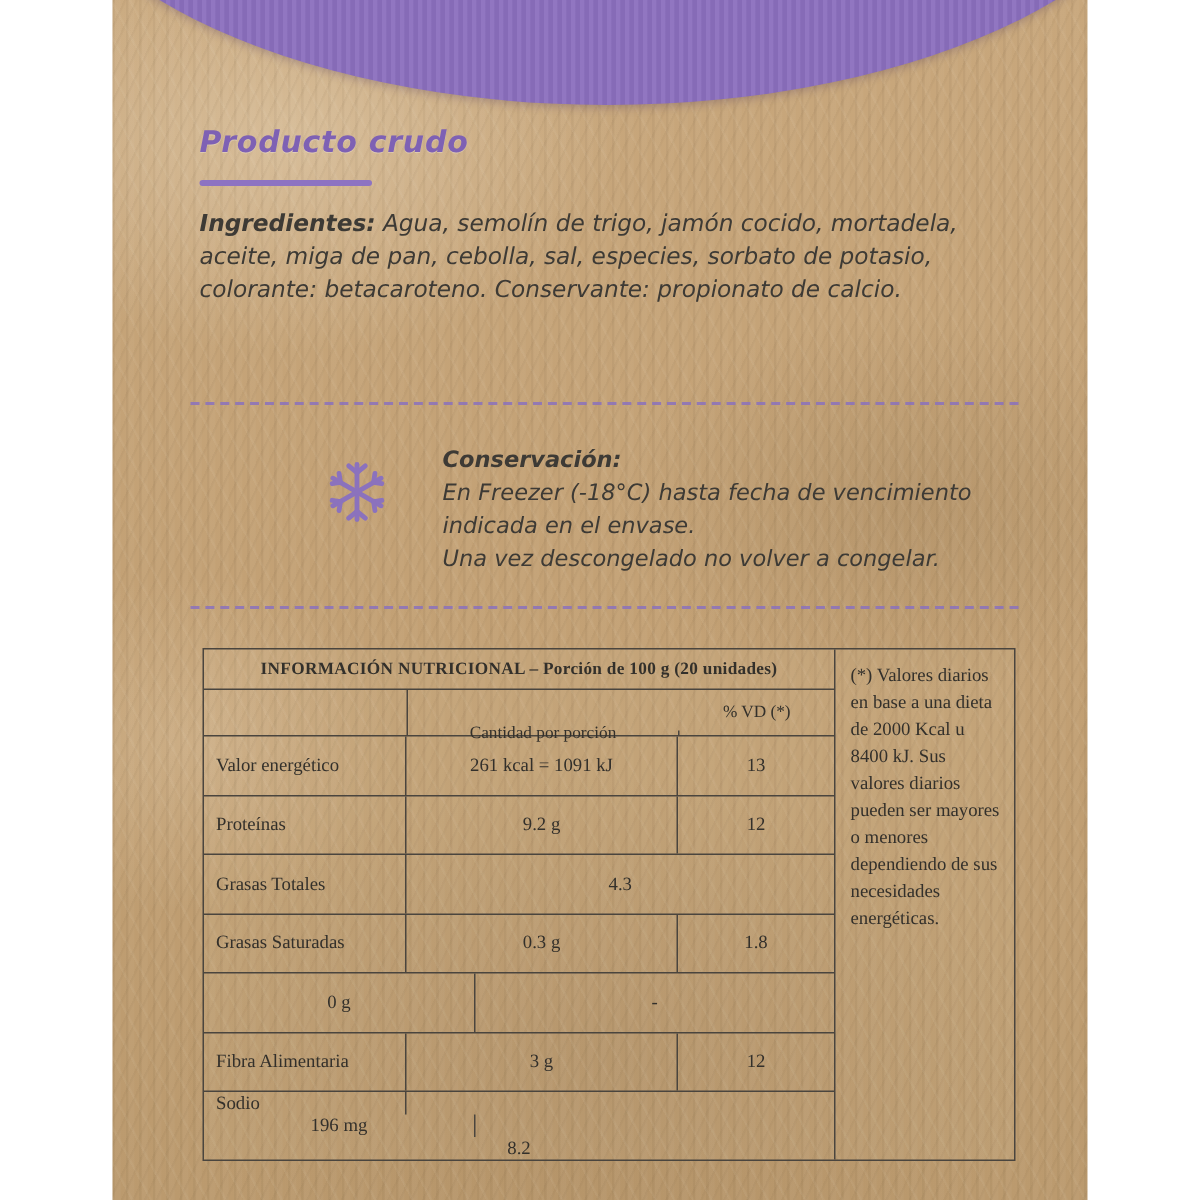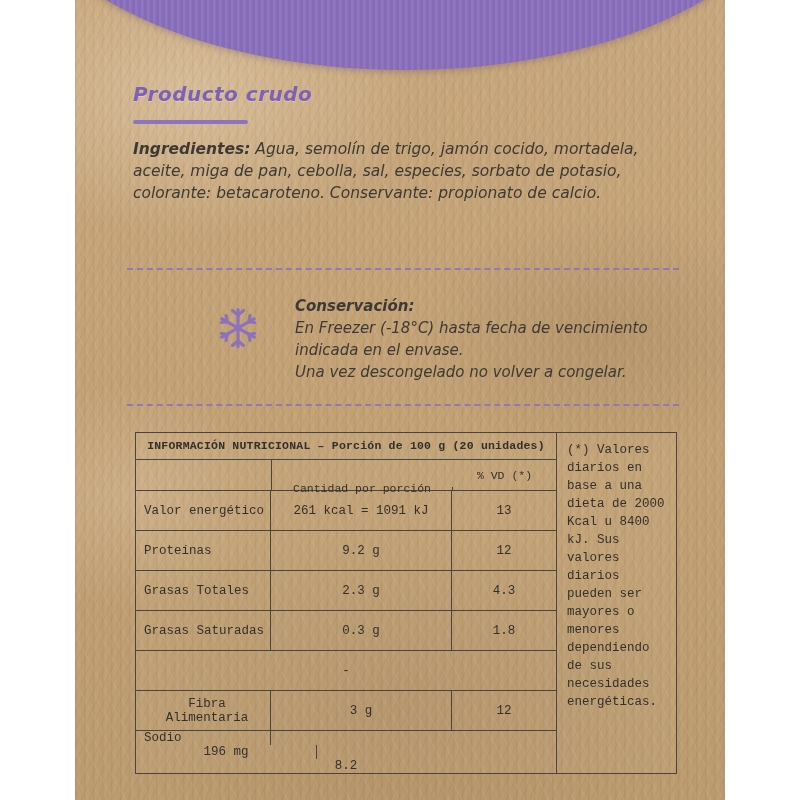--- a/index.html
+++ b/index.html
@@ -144,21 +144,21 @@
 
   
   #nutri {
     position: absolute;
     left: 60px;
     top: 432px;
     width: 540px;
     height: 340px;
     border: 1.5px solid #4a453e;
     display: flex;
-    font-family: Liberation Mono, monospace;
+    font-family: Liberation Serif, serif;
     color: #33302b;
     background: rgba(255,250,238,0.045);
   }
   #nutri-left {
     width: 420px;
     border-right: 1.5px solid #4a453e;
     display: flex;
     flex-direction: column;
   }
   #nutri-title {
@@ -276,29 +276,29 @@
         <div class="c1">261 kcal = 1091 kJ</div>
         <div class="c2">13</div>
       </div>
       <div class="nrow">
         <div class="c0">Proteínas</div>
         <div class="c1">9.2  g</div>
         <div class="c2">12</div>
       </div>
       <div class="nrow">
         <div class="c0">Grasas Totales</div>
-        <div class="c1">2.3  g</div>
         <div class="c2">4.3</div>
       </div>
       <div class="nrow">
         <div class="c0">Grasas Saturadas</div>
         <div class="c1">0.3  g</div>
         <div class="c2">1.8</div>
       </div>
       <div class="nrow">
+        <div class="c1">0  g</div>
         <div class="c2">-</div>
       </div>
       <div class="nrow">
         <div class="c0">Fibra Alimentaria</div>
         <div class="c1">3  g</div>
         <div class="c2">12</div>
       </div>
       <div class="nrow">
         <div class="c0">Sodio</div>
         <div class="c1">196  mg</div>

